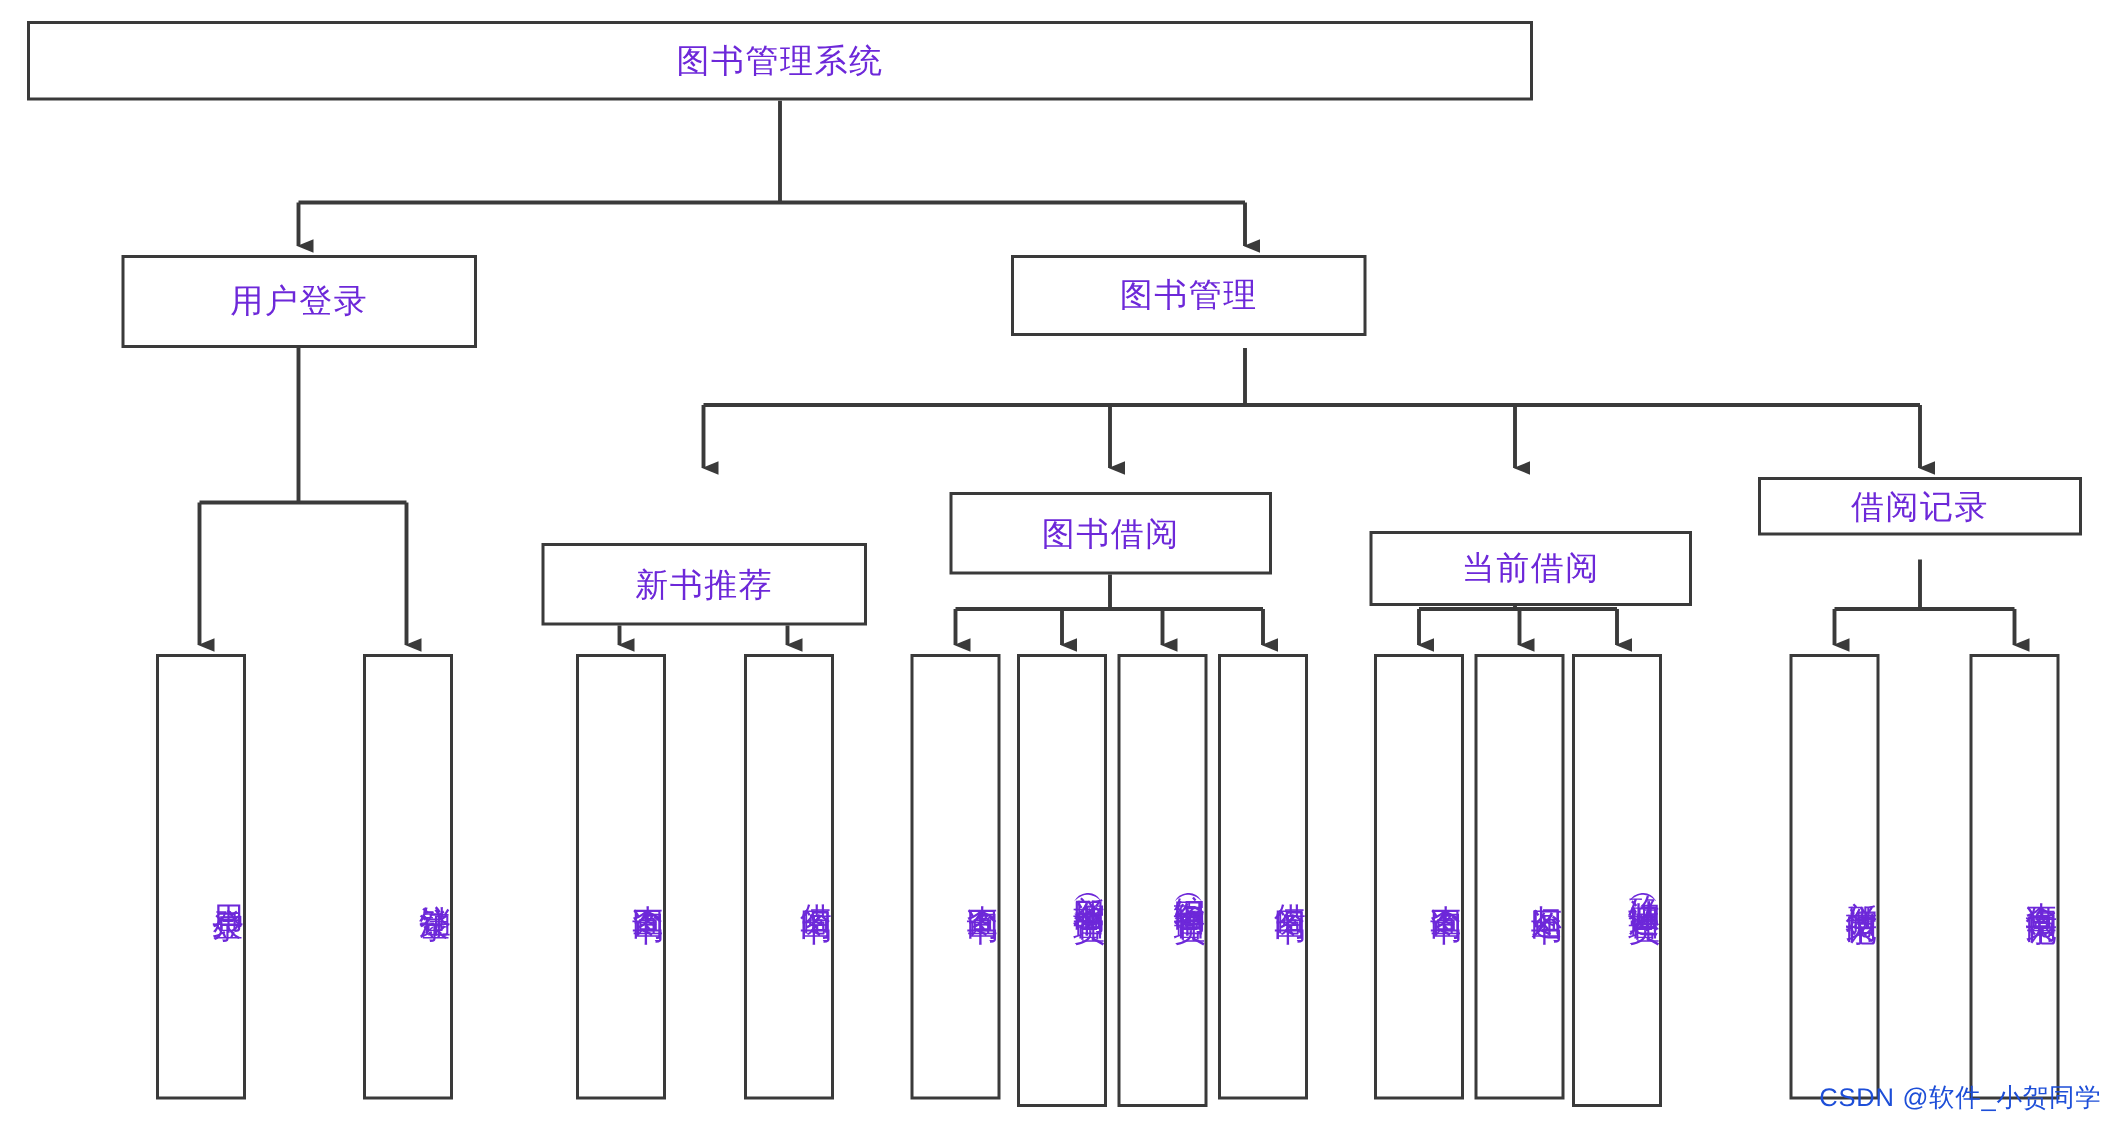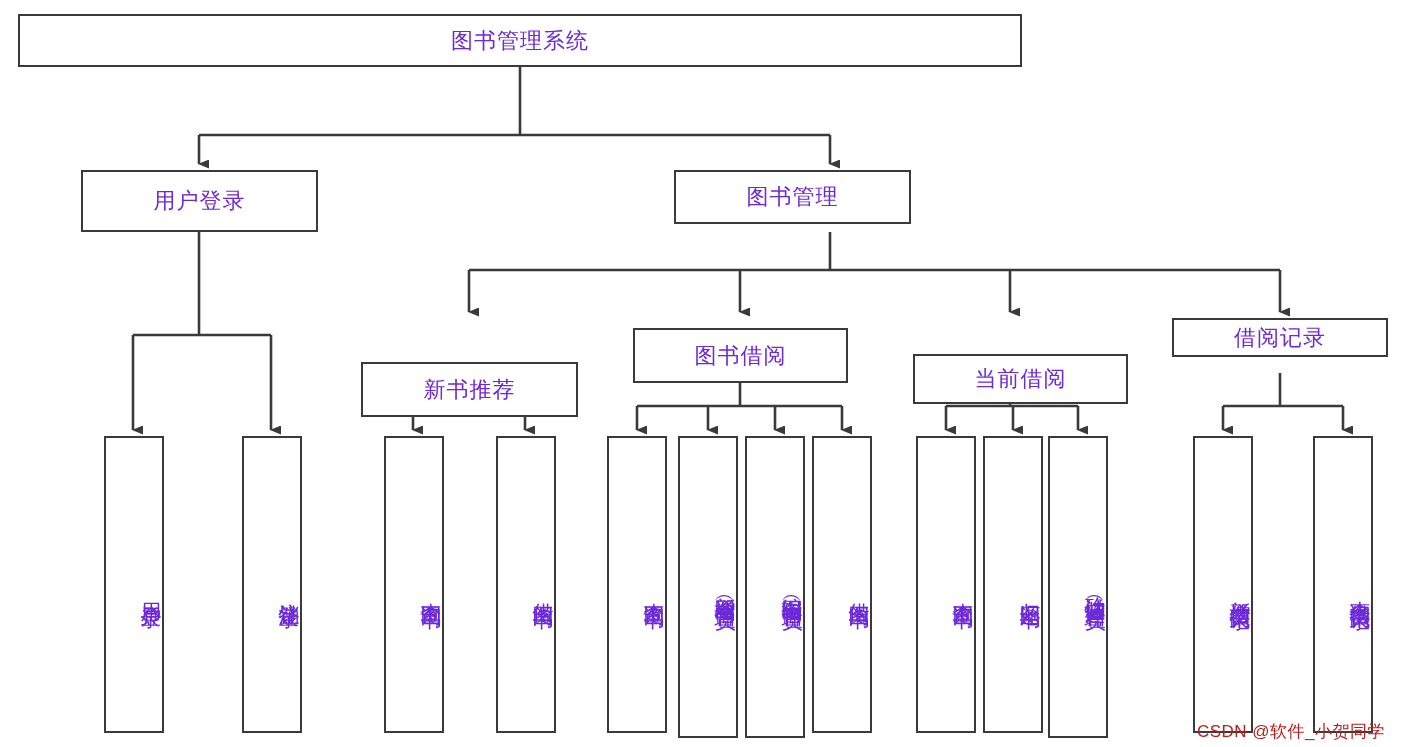--- a/index.html
+++ b/index.html
@@ -50,24 +50,24 @@
     line-height: 1.0;
   }
   .node.vert.tall-text {
     padding-top: 4px;
   }
   .node-label {
     white-space: pre;
   }
   .watermark {
     position: absolute;
-    right: 20px;
+    right: 4px;
     bottom: 4px;
     font-size: 17px;
-    color: #b91c1c;
+    color: #1d4ed8;
     letter-spacing: 0.5px;
     white-space: nowrap;
   }
 </style>
 </head>
 <body>
 
 <div id="canvas">
 
   <svg class="wires" viewBox="0 0 1405 747">

